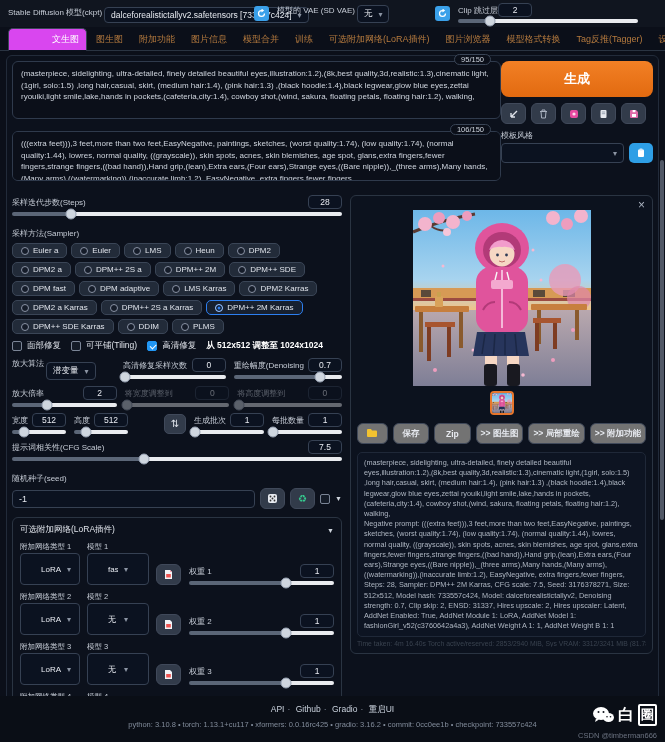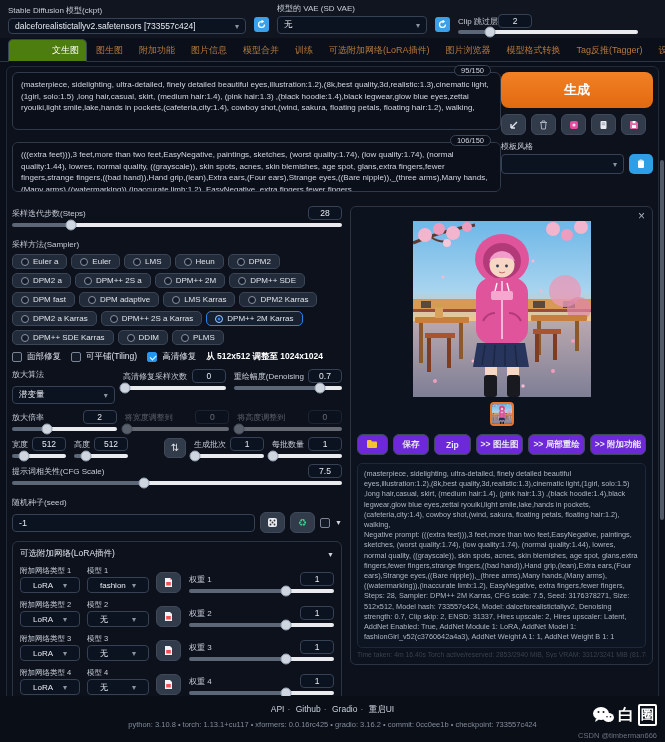--- a/index.html
+++ b/index.html
@@ -1,40 +1,40 @@
 <!DOCTYPE html>
 <html><head>
 <meta charset="utf-8">
 <style>
   * { margin:0; padding:0; box-sizing:border-box; }
   html,body { width:665px; height:742px; overflow:hidden; }
   body { background:#0b0f19; font-family:"Liberation Sans", sans-serif; color:#e7eaf0; position:relative; }
 
   
   .topbar { display:flex; align-items:flex-end; gap:8px; padding:3px 8px 4px 8px; background:#10151f; }
-  .fgroup { display:flex; flex-direction:column; gap:2px; }
+  .fgroup { display:flex; gap:2px; }
   .lbl { font-size:8px; color:#c7cdd7; white-space:nowrap; }
   .dd { display:flex; align-items:center; justify-content:space-between; gap:6px; background:#0b1220; border:1px solid #364153; border-radius:4px; padding:2px 6px; font-size:8.5px; color:#e7eaf0; white-space:nowrap; }
   .dd .chev { color:#8b94a3; font-size:8px; }
   .bluebtn { width:15px; height:15px; border-radius:3px; background:#3aa0e9; border:none; display:flex; align-items:center; justify-content:center; cursor:pointer; }
   .clipwrap { display:flex; flex-direction:column; gap:2px; width:180px; }
   .clipline1 { display:flex; align-items:center; }
   .num { min-width:34px; text-align:center; background:#0b1220; border:1px solid #364153; border-radius:4px; font-size:8.5px; color:#e7eaf0; padding:1px 4px; }
 
   
   .sl { --p:20%; }
   .sl-top { display:flex; justify-content:space-between; align-items:center; margin-bottom:3px; gap:4px; }
   .sl-track { position:relative; height:4px; border-radius:2px; background:linear-gradient(to right,#5b6677 var(--p), #e9ebef var(--p)); cursor:pointer; }
   .sl-knob { position:absolute; top:50%; left:var(--p); transform:translate(-50%,-50%); width:11px; height:11px; border-radius:50%; background:#cfd6df; border:1px solid #98a2b3; }
   .disabled { opacity:.4; }
 
   
   .tabbar { display:flex; align-items:flex-end; gap:2px; padding:0 8px; border-bottom:1px solid #2a3442; height:24px; }
   .tab { font-size:9px; color:#b57a3e; padding:4px 7px; cursor:pointer; white-space:nowrap; }
-  .tab.active { background:#4d7c0f; border:1px solid #3a4556; border-bottom:1px solid #0d1320; border-radius:5px 5px 0 0; color:#fff; margin-bottom:-1px;padding-left:43px; }
+  .tab.active { background:#d946ef; border:1px solid #3a4556; border-bottom:1px solid #0d1320; border-radius:5px 5px 0 0; color:#fff; margin-bottom:-1px;padding-left:43px; }
 
   
   .main { margin:4px 6px; border:1px solid #222b3a; border-radius:6px; padding:5px; background:#0c111c; }
   .toprow { display:flex; gap:0; }
   .prompts { flex:1; display:flex; flex-direction:column; gap:8px; }
   .pbox { position:relative; }
   textarea { width:100%; background:#0b0f19; border:1px solid #2f3a4c; border-radius:6px; color:#cfd5de; font-size:8px; line-height:1.45; padding:6px 8px; resize:none; font-family:"Liberation Sans", sans-serif; }
   .counter { position:absolute; top:-7px; right:10px; background:#0b0f19; border:1px solid #3a4556; border-radius:8px; font-size:7.5px; color:#cfd5de; padding:0 6px; }
 
   .gencol { width:152px; display:flex; flex-direction:column; gap:6px; }
@@ -74,31 +74,31 @@
   .seedrow { display:flex; gap:5px; align-items:center; }
   .seedinput { flex:1; height:18px; background:#0b1220; border:1px solid #364153; border-radius:4px; color:#e7eaf0; font-size:9px; padding:0 6px; font-family:"Liberation Sans", sans-serif; }
   .caret { color:#cfd5dd; font-size:7px; }
 
   
   .panel { border:1px solid #2a3442; border-radius:6px; padding:6px 7px; margin-top:8px; }
   .paneltitle { display:flex; justify-content:space-between; align-items:center; font-size:8.5px; color:#dfe3ea; margin-bottom:6px; }
   .lora-enable { display:flex; gap:60px; margin-bottom:6px; }
   .lorarow { display:grid; grid-template-columns:60px 62px 26px 1fr; gap:7px; align-items:end; margin-bottom:7px; }
   .lr-lbl { font-size:7.5px; color:#c7cdd7; line-height:1.2; margin-bottom:2px; }
-  .dd.sm { padding:1px 12px; font-size:8px; height:16px; }
+  .dd.sm { padding:1px 20px; font-size:8px; height:32px; }
   .filebtn { width:25px; height:21px; border-radius:6px; background:#323b4a; border:1px solid #40495a; display:flex; align-items:center; justify-content:center; cursor:pointer; }
 
   
   .resultpanel { border:1px solid #2a3442; border-radius:6px; padding:6px; position:relative; background:#0c121e; }
   .closex { position:absolute; top:2px; right:7px; color:#aab2c0; font-size:12px; cursor:pointer; }
   .imgwrap { display:flex; justify-content:center; padding-top:8px; }
   .thumbwrap { display:flex; justify-content:center; margin-top:5px; }
   .thumb { width:24px; height:24px; border:2px solid #e8762c; border-radius:4px; overflow:hidden; background:#222; cursor:pointer; display:flex; }
   .btnrow { display:flex; gap:5px; margin-top:8px; }
-  .rbtn { flex:1; height:21px; background:#6d28d9; border:1px solid #40495a; border-radius:6px; color:#e7eaf0; font-size:8.5px; font-weight:bold; cursor:pointer; white-space:nowrap; padding:0 4px; font-family:"Liberation Sans", sans-serif; }
+  .rbtn { flex:1; height:21px; background:#737373; border:1px solid #40495a; border-radius:6px; color:#e7eaf0; font-size:8.5px; font-weight:bold; cursor:pointer; white-space:nowrap; padding:0 4px; font-family:"Liberation Sans", sans-serif; }
   .infobox { margin-top:8px; border:1px solid #1f2838; border-radius:5px; background:#0d1422; padding:5px 6px; }
   .infobox p { font-size:7.3px; line-height:1.4; color:#aeb6c2; word-break:break-word; }
   .timeline { margin-top:3px; font-size:6.8px; color:#39424f; white-space:nowrap; overflow:hidden; }
 
   
   .footer { position:absolute; left:0; right:0; bottom:0; height:46px; background:#0a0e16; text-align:center; padding-top:8px; }
   .flinks { font-size:8.5px; color:#c9d1dc; }
   .flinks .link { cursor:pointer; }
   .flinks .dot { color:#8b94a3; margin:0 3px; }
   .fvers { font-size:7.5px; color:#828c9b; margin-top:4px;text-align:center; }

